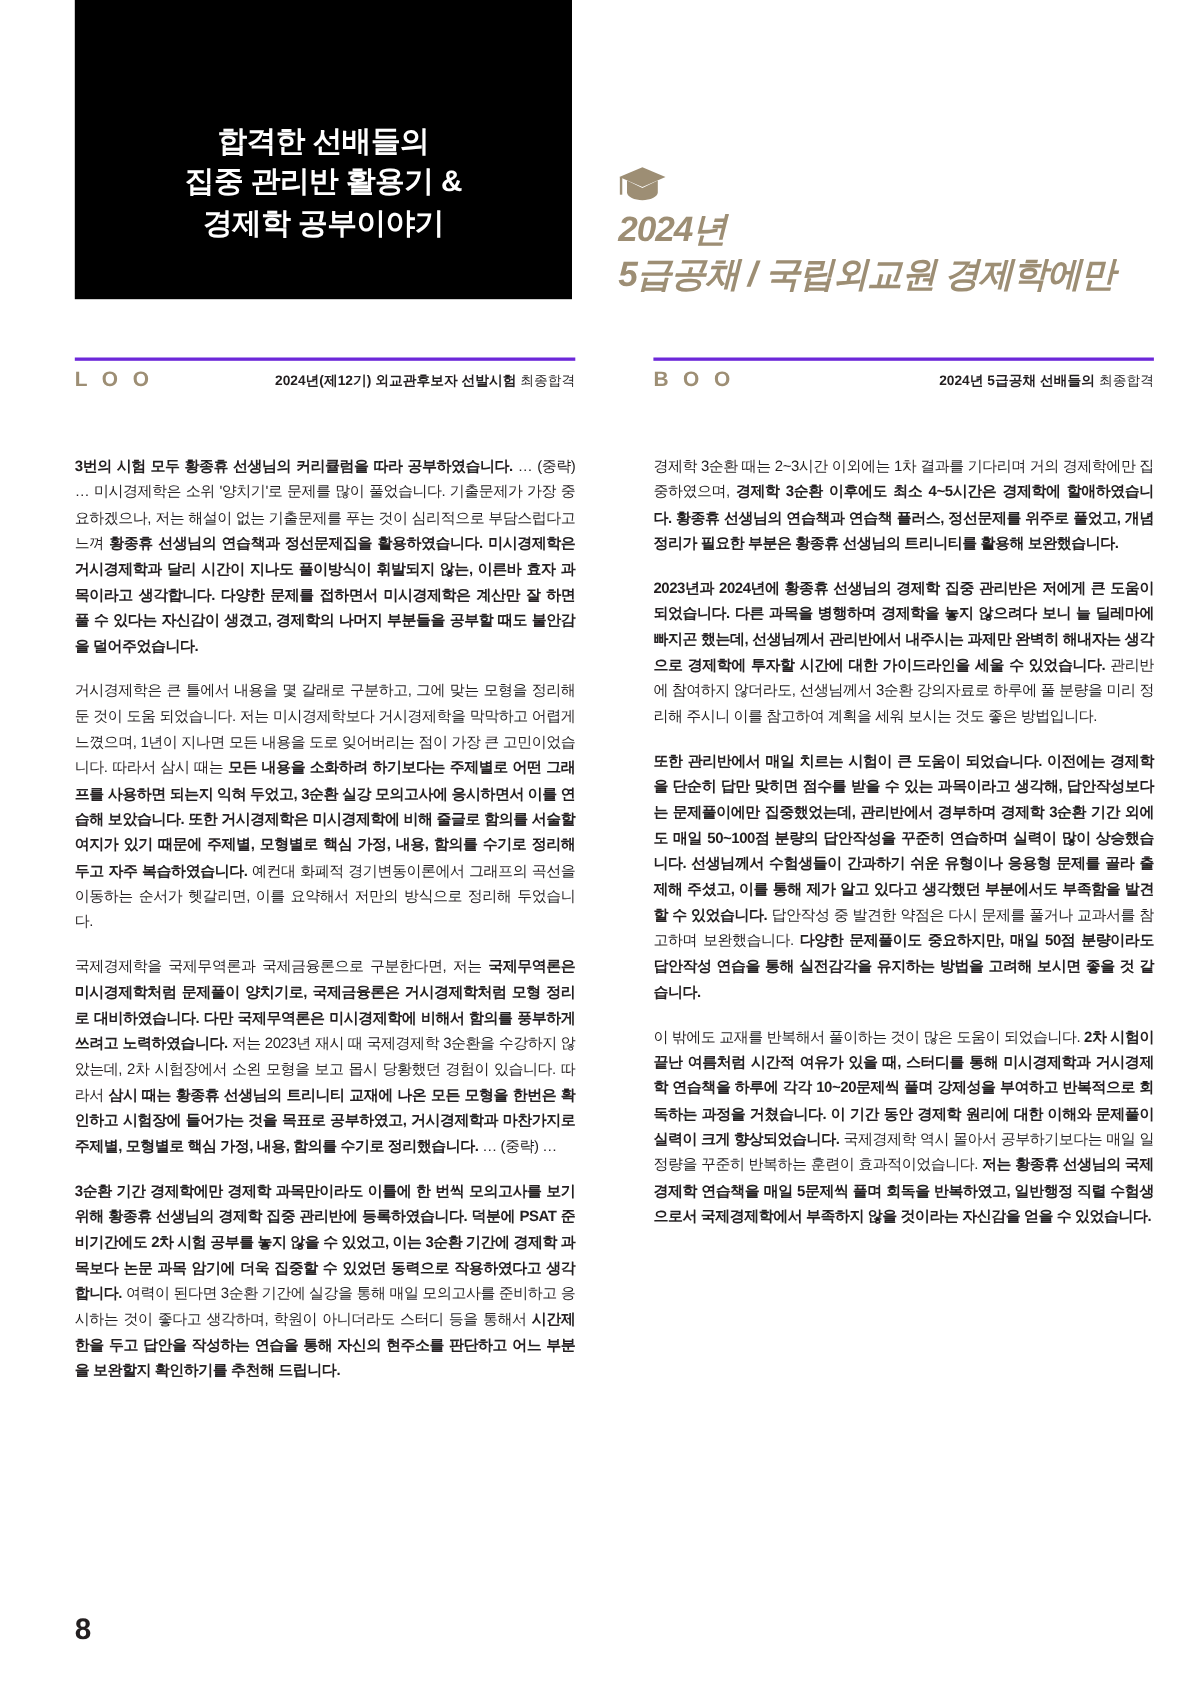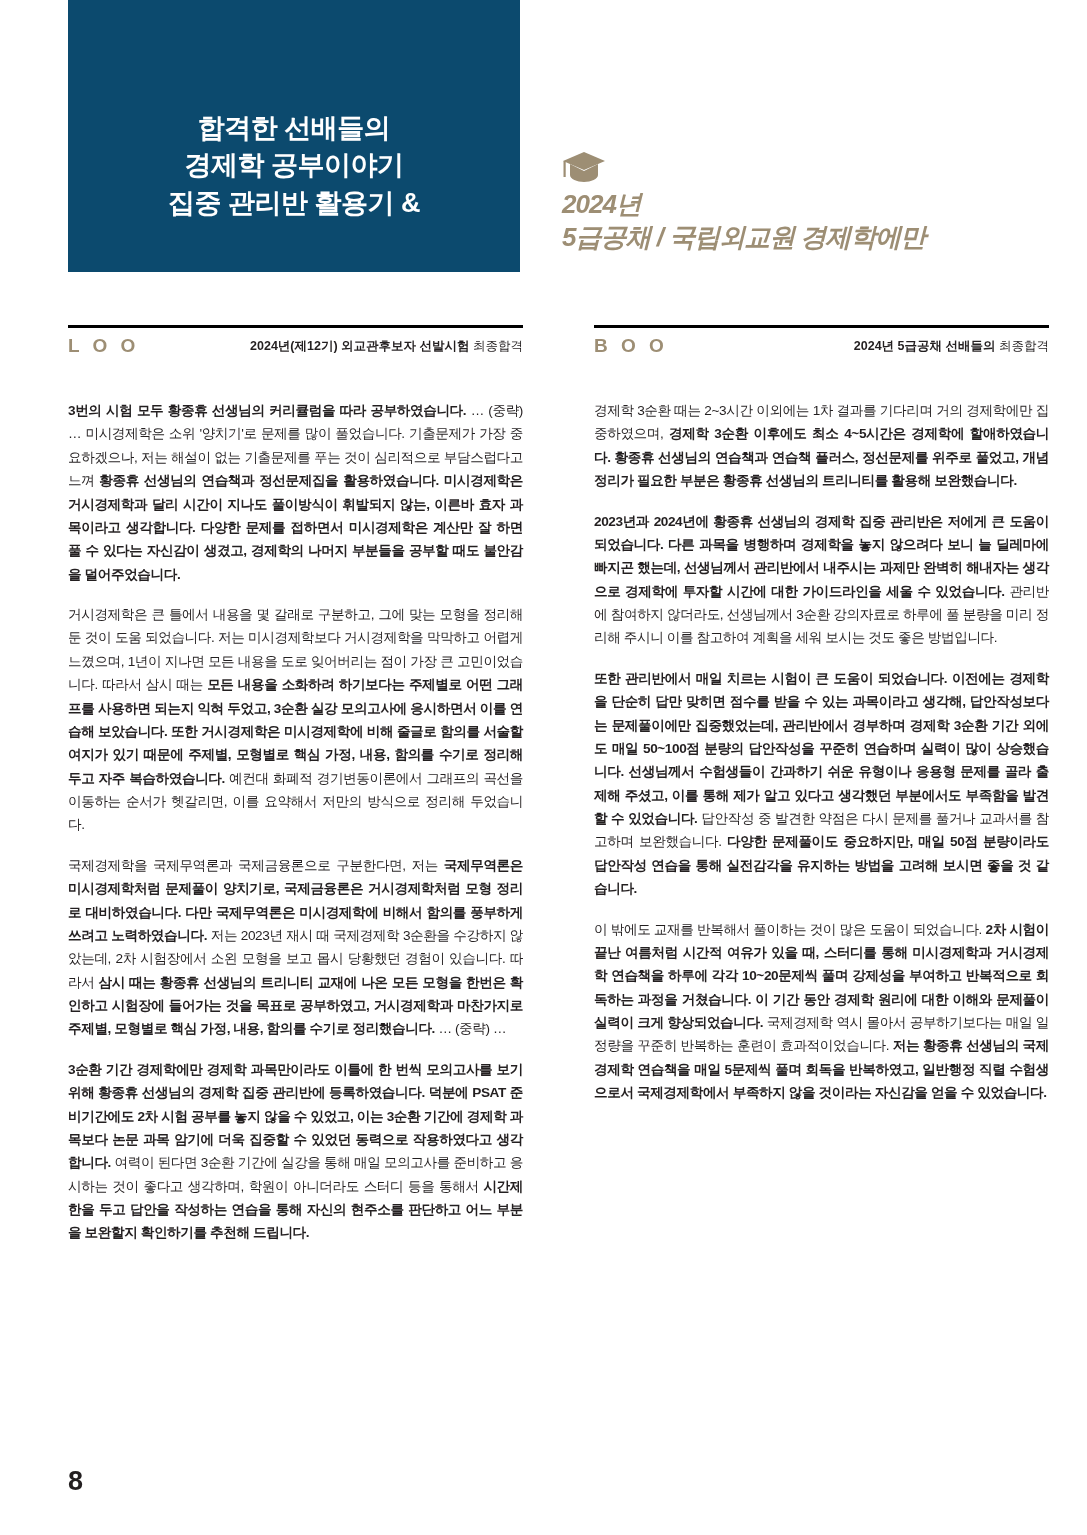--- a/index.html
+++ b/index.html
@@ -21,21 +21,21 @@
     height: 1535px;
   }
 
   
   .header-band {
     position: absolute;
     left: 68px;
     top: 0;
     width: 452px;
     height: 272px;
-    background: #0c4a6e;
+    background: #000000;
   }
   .header-band-title {
     position: absolute;
     left: 0;
     right: 0;
     top: 110px;
     text-align: center;
     color: #ffffff;
     font-size: 27px;
     font-weight: bold;
@@ -55,42 +55,42 @@
     left: 0;
     top: 10px;
     width: 44px;
     height: 34px;
   }
   .header-right-title {
     position: absolute;
     left: 0;
     top: 48px;
     color: #9d8e74;
-    font-size: 26px;
+    font-size: 32px;
     font-weight: bold;
     line-height: 1.28;
     letter-spacing: -1px;
     font-style: italic;
     white-space: nowrap;
   }
 
   
   .col {
     position: absolute;
     top: 325px;
     width: 455px;
   }
   .col-left { left: 68px; }
   .col-right { left: 594px; }
 
   .col-head {
     position: relative;
     height: 30px;
-    border-top: 3px solid #000000;
-    padding-top: 7px;
+    border-top: 3px solid #6d28d9;
+    padding-top: 20px;
   }
   .col-head .initials {
     position: absolute;
     left: 0;
     top: 7px;
     font-size: 19px;
     font-weight: bold;
     letter-spacing: 4px;
     color: #9d8e74;
   }
@@ -129,22 +129,22 @@
   }
 </style>
 </head>
 <body>
 
 <div class="page">
 
   <div class="header-band">
     <div class="header-band-title">
       <div>합격한 선배들의</div>
+      <div>집중 관리반 활용기 &amp;</div>
       <div>경제학 공부이야기</div>
-      <div>집중 관리반 활용기 &amp;</div>
     </div>
   </div>
 
   <div class="header-right">
     <span class="cap-icon">
       <svg viewBox="0 0 44 34" width="44" height="34" aria-hidden="true">
         <path d="M22 2 L43 11 L22 20 L1 11 Z" fill="#9d8e74"></path>
         <path d="M8 14 L8 25 C8 29 15 32 22 32 C29 32 36 29 36 25 L36 14 L22 21 Z" fill="#9d8e74"></path>
         <rect x="1.5" y="11" width="2.2" height="16" fill="#9d8e74"></rect>
       </svg>

